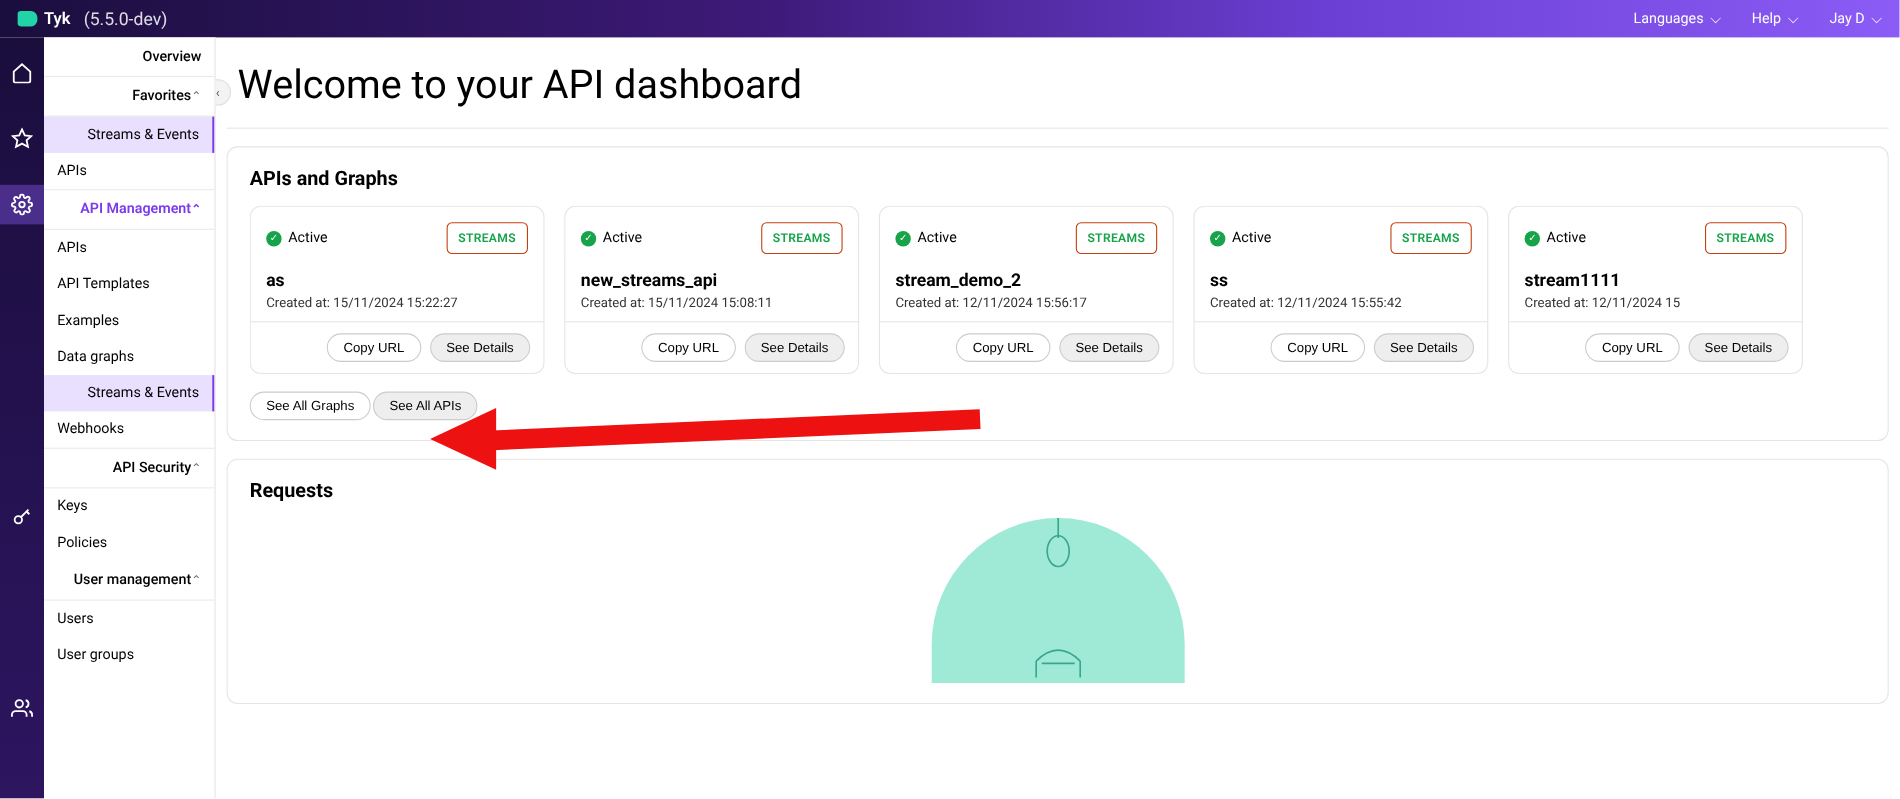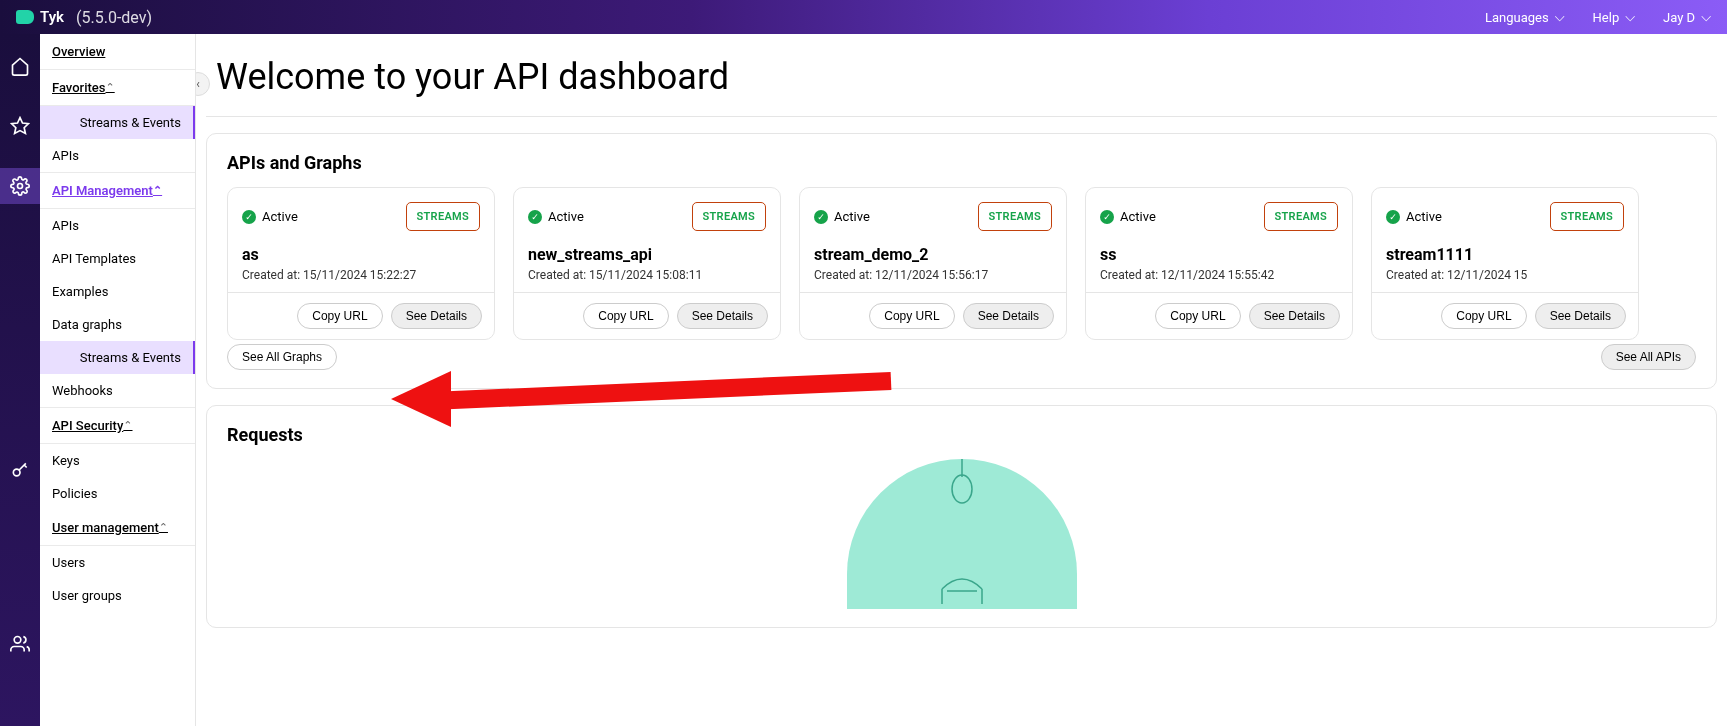--- a/index.html
+++ b/index.html
@@ -13,21 +13,21 @@
 .topbar-item { display: flex; align-items: center; gap: 6px; cursor: pointer; }
 
 .layout { display: flex; height: calc(100vh - 34px); }
 
 .iconrail { width: 40px; background: linear-gradient(180deg, #1a0e3d 0%, #2d1560 100%); display: flex; flex-direction: column; align-items: center; padding-top: 14px; gap: 24px; }
 .rail-icon { width: 20px; height: 20px; color: #fff; display: flex; align-items: center; justify-content: center; cursor: pointer; }
 .rail-icon-wrap.active { background: rgba(139,92,246,0.4); width: 40px; height: 36px; display: flex; align-items: center; justify-content: center; }
 .rail-icon-wrap { width: 40px; height: 36px; display: flex; align-items: center; justify-content: center; }
 
 .sidebar { width: 156px; background: #fff; border-right: 1px solid #e5e5e5; overflow-y: auto; font-size: 13px; }
-.side-item { padding: 10px 12px; cursor: pointer; display: flex; align-items: center; justify-content: flex-start; border-bottom: 1px solid #eaeaea; text-decoration: underline; }
+.side-item { padding: 10px 12px; cursor: pointer; display: flex; align-items: center; justify-content: flex-end; border-bottom: 1px solid #eaeaea; }
 .side-item.section { font-weight: 500; color: #000; }
 .side-item.section.purple { color: #7c3aed; font-weight: 600; }
 .side-sub { padding: 9px 12px; cursor: pointer; font-size: 13px; color: #000; }
 .side-sub.selected { background: #e9dfff; border-right: 2px solid #7c3aed; text-align: right; }
 .chev { font-size: 11px; color: #666; }
 
 .main { flex: 1; overflow: auto; position: relative; }
 .collapse-btn { position: absolute; left: -10px; top: 38px; width: 24px; height: 24px; border-radius: 50%; background: #f3f3f3; border: 1px solid #ddd; display: flex; align-items: center; justify-content: center; cursor: pointer; font-size: 12px; color: #555; z-index: 5; }
 .page-title { font-size: 36px; font-weight: 400; padding: 22px 20px 18px; }
 .hr { border-top: 1px solid #e5e5e5; margin: 0 10px; }
@@ -41,21 +41,21 @@
 .card-head { display: flex; justify-content: space-between; align-items: center; margin-bottom: 14px; }
 .status { display: flex; align-items: center; gap: 6px; font-size: 13px; }
 .status-dot { width: 14px; height: 14px; background: #16a34a; border-radius: 50%; display: flex; align-items: center; justify-content: center; color: #fff; font-size: 9px; }
 .badge { border: 1px solid #c2410c; color: #16a34a; font-size: 11px; font-weight: 600; padding: 7px 10px; border-radius: 5px; letter-spacing: 0.3px; }
 .card-name { font-size: 16px; font-weight: 700; margin-bottom: 4px; }
 .card-meta { font-size: 12px; color: #333; }
 .card-foot { border-top: 1px solid #e5e5e5; padding: 10px 12px; display: flex; justify-content: flex-end; gap: 8px; }
 .pill { border: 1px solid #ccc; background: #fff; font-size: 12px; padding: 5px 14px; border-radius: 14px; cursor: pointer; }
 .pill.grey { background: #eee; }
 
-.panel-foot { display: flex; justify-content: space-between; gap: 22px; margin-top: 4px; }
+.panel-foot { display: flex; justify-content: flex-start; gap: 2px; margin-top: 16px; }
 
 .arrow-annotation { position: absolute; left: 195px; top: 335px; z-index: 20; pointer-events: none; }
 .bulb-illus { display:flex; justify-content:center; margin-top:10px; }
 .bulb-shape { width: 230px; height: 150px; background: #9eead6; border-radius: 120px 120px 0 0; position: relative; }
 
 svg { display: block; }
 </style>
 </head>
 <body>
 

